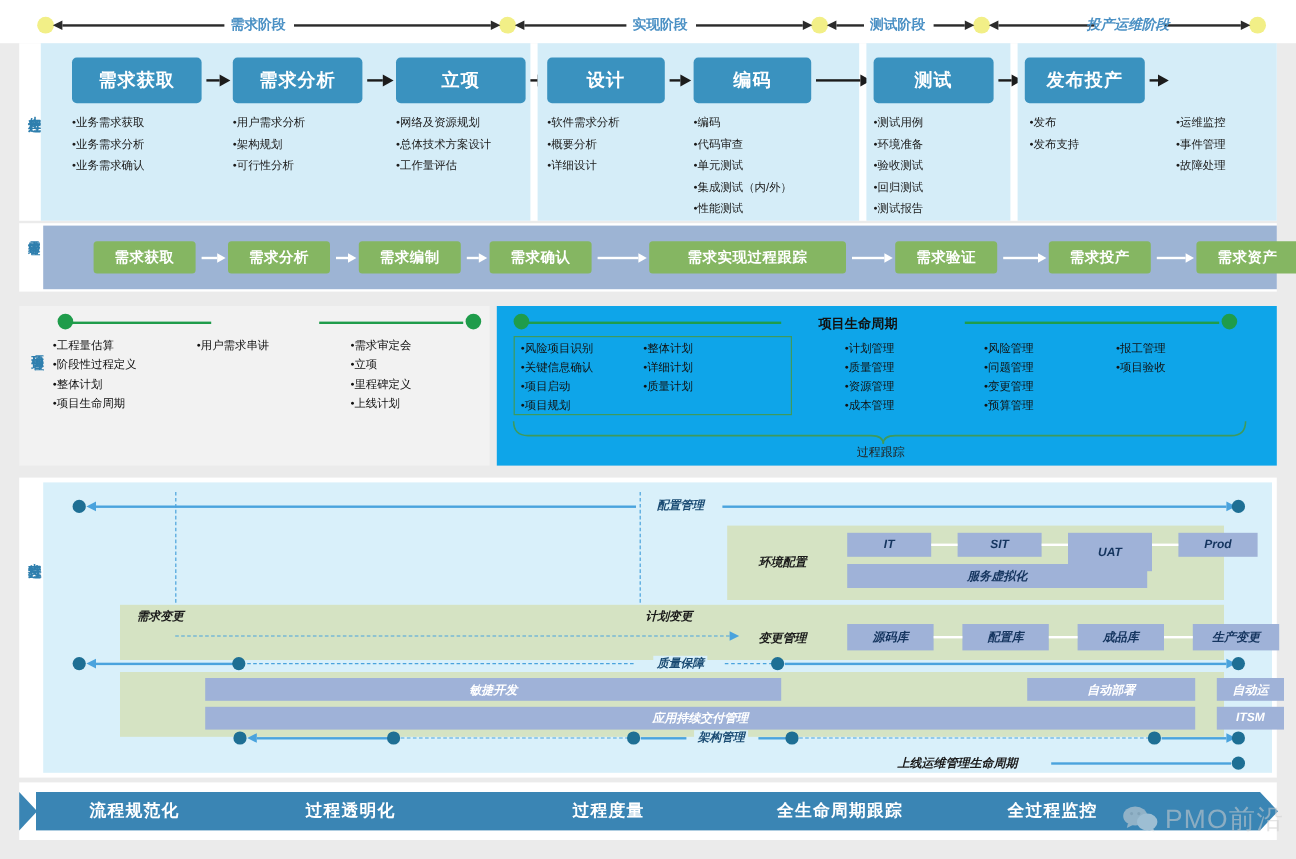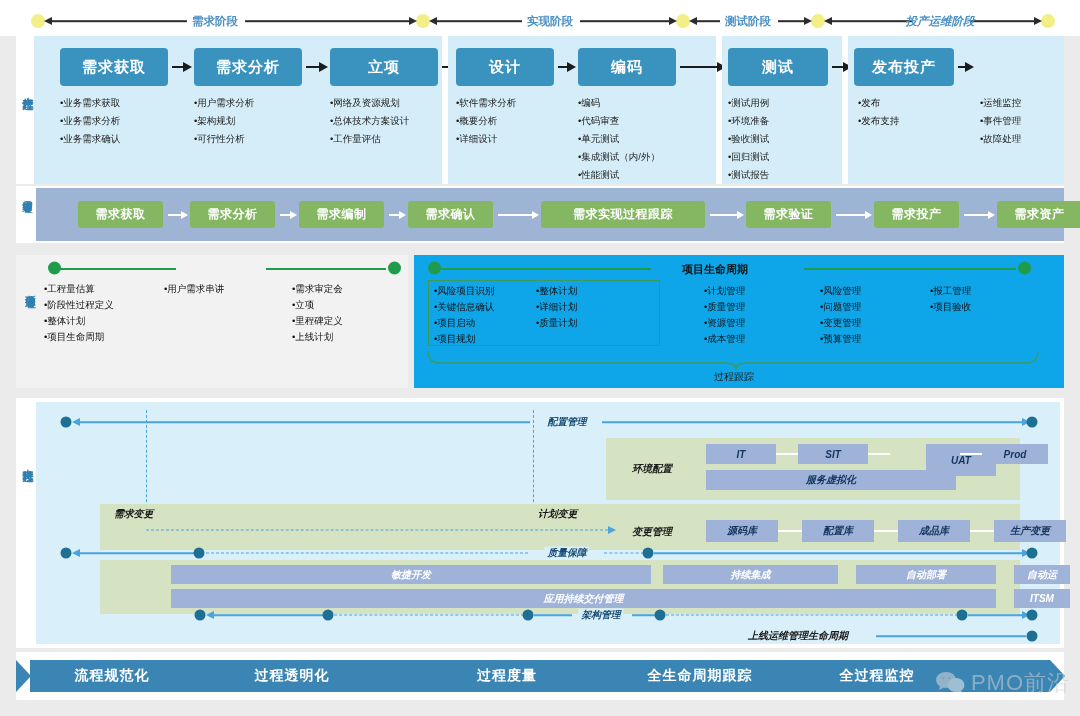--- a/index.html
+++ b/index.html
@@ -299,21 +299,21 @@
         <div class="abs sup-head-l" style="left: 36px; top: 20px;"></div>
         <div class="abs sup-line" style="left: 44px; top: 20px; width: 450px;"></div>
         <div class="abs sup-line" style="left: 566px; top: 20px; width: 420px;"></div>
         <div class="abs sup-head-r" style="left: 986px; top: 20px;"></div>
         <div class="abs sup-dot" style="left: 996px; top: 20px;"></div>
         <div class="abs sup-label" style="left: 531px; top: 20px;">配置管理</div>
         <div class="abs greenblk" style="left: 570px; top: 36px; width: 414px; height: 62px;"></div>
         <div class="abs grp-label" style="left: 596px; top: 60px;">环境配置</div>
         <div class="abs blueblk ctr" style="left: 670px; top: 42px; width: 70px; height: 20px;">IT</div>
         <div class="abs blueblk ctr" style="left: 762px; top: 42px; width: 70px; height: 20px;">SIT</div>
-        <div class="abs blueblk ctr" style="left: 890px; top: 42px; width: 70px; height: 32px;">UAT</div>
+        <div class="abs blueblk ctr" style="left: 854px; top: 42px; width: 70px; height: 32px;">UAT</div>
         <div class="abs blueblk ctr" style="left: 946px; top: 42px; width: 66px; height: 20px;">Prod</div>
         <div class="abs " style="left: 740px; top: 51px; width: 22px; height: 1.5px; background: rgb(255, 255, 255);"></div>
         <div class="abs " style="left: 832px; top: 51px; width: 22px; height: 1.5px; background: rgb(255, 255, 255);"></div>
         <div class="abs " style="left: 924px; top: 51px; width: 22px; height: 1.5px; background: rgb(255, 255, 255);"></div>
         <div class="abs blueblk ctr" style="left: 670px; top: 68px; width: 250px; height: 20px;">服务虚拟化</div>
         <div class="abs greenblk" style="left: 64px; top: 102px; width: 920px; height: 46px;"></div>
         <div class="abs " style="left: 78px; top: 106px; font-size: 9.8px; font-weight: bold; color: rgb(26, 26, 26);">需求变更</div>
         <div class="abs " style="left: 502px; top: 106px; font-size: 9.8px; font-weight: bold; color: rgb(26, 26, 26);">计划变更</div>
         <div class="abs sup-dash" style="left: 110px; top: 128px; width: 462px;"></div>
         <div class="abs sup-head-r" style="left: 572px; top: 128px;"></div>
@@ -331,21 +331,20 @@
         <div class="abs sup-dot" style="left: 163px; top: 151px;"></div>
         <div class="abs sup-dash" style="left: 170px; top: 151px; width: 322px;"></div>
         <div class="abs sup-dash" style="left: 568px; top: 151px; width: 40px;"></div>
         <div class="abs sup-dot" style="left: 612px; top: 151px;"></div>
         <div class="abs sup-line" style="left: 618px; top: 151px; width: 368px;"></div>
         <div class="abs sup-head-r" style="left: 986px; top: 151px;"></div>
         <div class="abs sup-dot" style="left: 996px; top: 151px;"></div>
         <div class="abs sup-label" style="left: 531px; top: 151px;">质量保障</div>
         <div class="abs greenblk" style="left: 64px; top: 158px; width: 920px; height: 54px;"></div>
         <div class="abs blueblk ctr" style="left: 135px; top: 163px; width: 480px; height: 19px; color: rgb(255, 255, 255);">敏捷开发</div>
-        <div class="abs blueblk ctr" style="left: 627px; top: 163px; width: 175px; height: 19px; color: rgb(255, 255, 255);">持续集成</div>
         <div class="abs blueblk ctr" style="left: 820px; top: 163px; width: 140px; height: 19px; color: rgb(255, 255, 255);">自动部署</div>
         <div class="abs blueblk ctr" style="left: 978px; top: 163px; width: 56px; height: 19px; color: rgb(255, 255, 255);">自动运</div>
         <div class="abs blueblk ctr" style="left: 135px; top: 187px; width: 825px; height: 19px; color: rgb(255, 255, 255);">应用持续交付管理</div>
         <div class="abs blueblk ctr" style="left: 978px; top: 187px; width: 56px; height: 19px; color: rgb(255, 255, 255);">ITSM</div>
         <div class="abs sup-dot" style="left: 164px; top: 213px;"></div>
         <div class="abs sup-head-l" style="left: 170px; top: 213px;"></div>
         <div class="abs sup-line" style="left: 178px; top: 213px; width: 110px;"></div>
         <div class="abs sup-dot" style="left: 292px; top: 213px;"></div>
         <div class="abs sup-dash" style="left: 298px; top: 213px; width: 190px;"></div>
         <div class="abs sup-dot" style="left: 492px; top: 213px;"></div>

